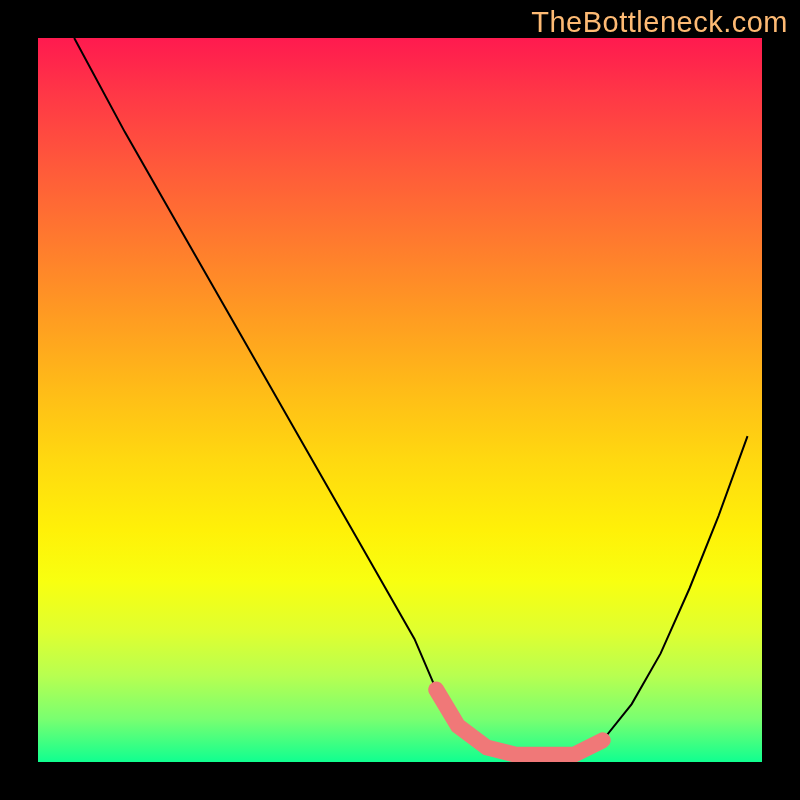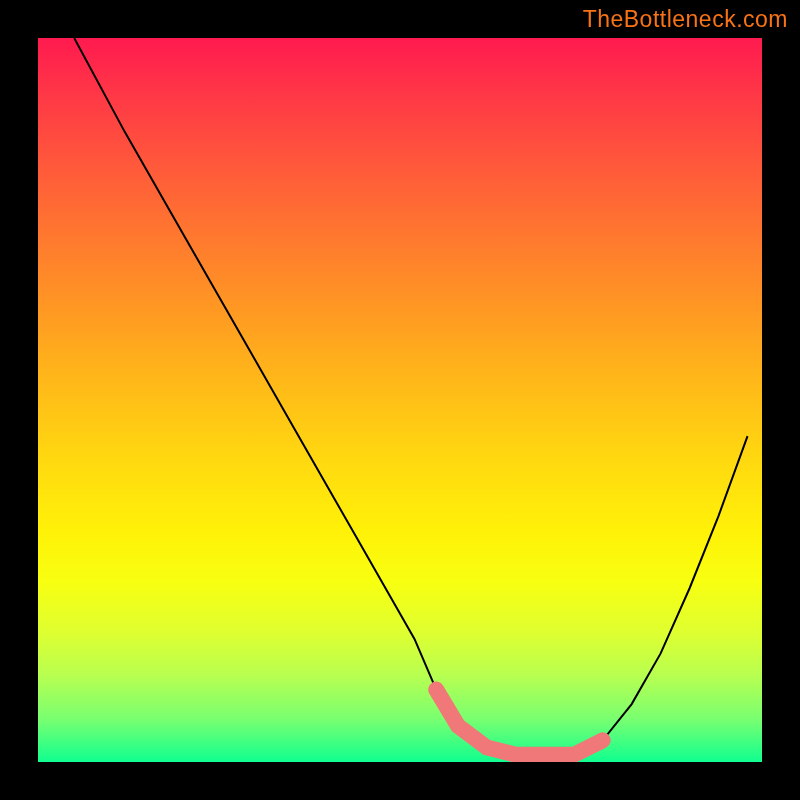--- a/index.html
+++ b/index.html
@@ -16,22 +16,22 @@
     left: 0;
     top: 0;
     width: 800px;
     height: 800px;
     background: #000;
   }
   .watermark {
     position: absolute;
     right: 12px;
     top: 6px;
-    color: #f97316;
-    font-size: 23px;
+    color: #fdba74;
+    font-size: 29px;
     font-weight: 400;
     letter-spacing: 0.5px;
   }
   .plot {
     position: absolute;
     left: 38px;
     top: 38px;
     width: 724px;
     height: 724px;
     background: linear-gradient(

